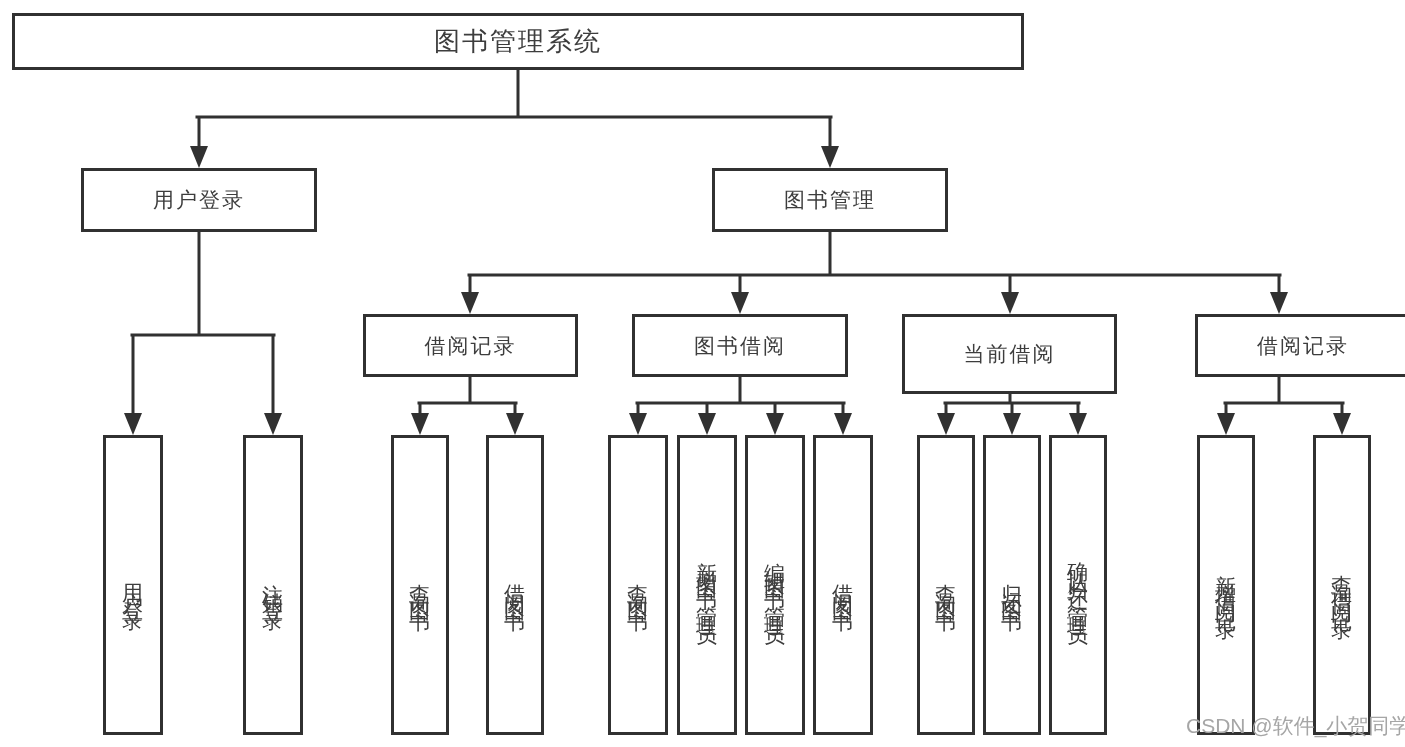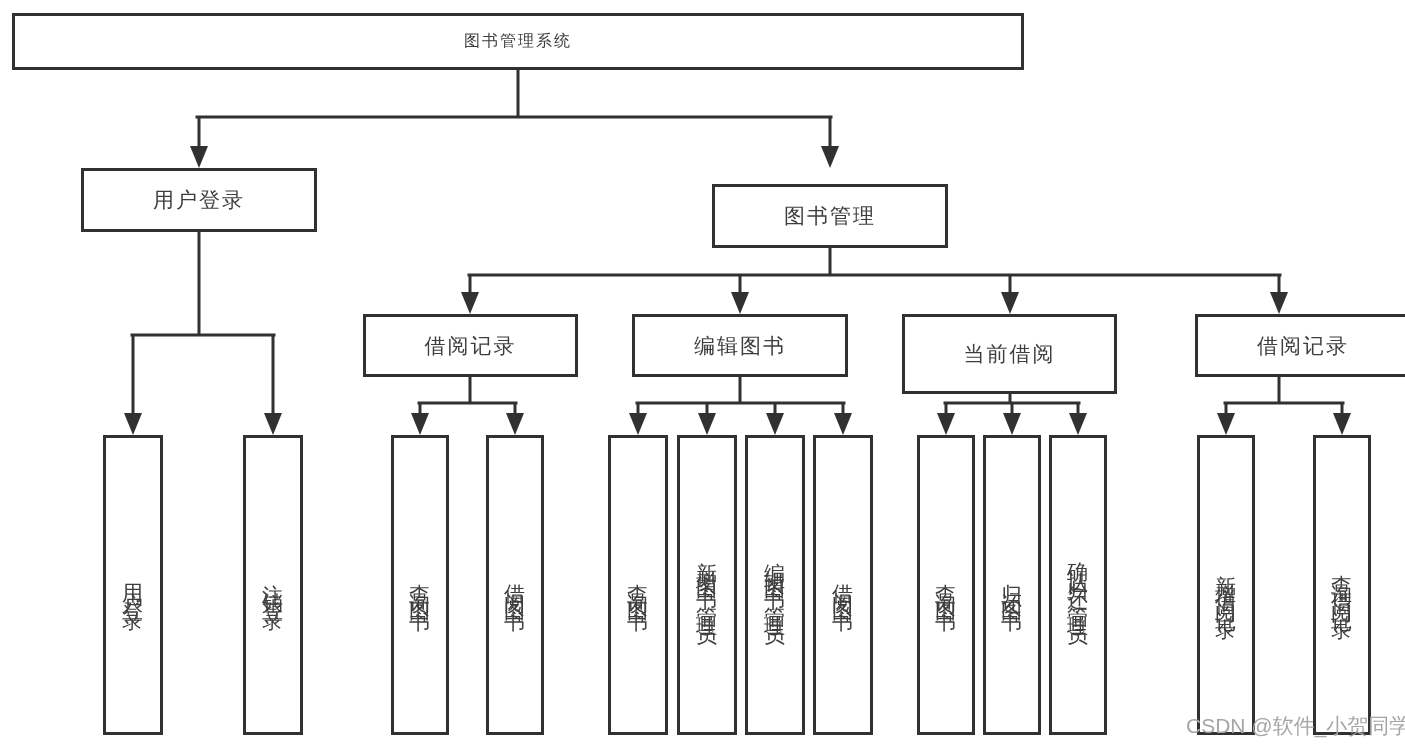--- a/index.html
+++ b/index.html
@@ -33,21 +33,21 @@
     align-items: center;
     justify-content: center;
     color: var(--text, #3d3d3d);
     z-index: 2;
   }
   .h-label {
     font-size: 21px;
     letter-spacing: 2px;
     white-space: nowrap;
   }
-  .root-label { font-size: 16px; }
+  .root-label { font-size: 26px; }
   .v-label {
     writing-mode: vertical-rl;
     font-size: 21px;
     letter-spacing: 9px;
     line-height: 1;
   }
   .watermark {
     position: absolute;
     left: 1186px;
     top: 712px;
@@ -91,29 +91,29 @@
     <polygon points="1333,413 1351,413 1342,435"></polygon>
   </svg>
 
   <div class="box" style="left:12px; top:13px; width:1012px; height:57px;">
     <span class="h-label root-label">图书管理系统</span>
   </div>
 
   <div class="box" style="left:81px; top:168px; width:236px; height:64px;">
     <span class="h-label">用户登录</span>
   </div>
-  <div class="box" style="left:712px; top:184px; width:236px; height:64px;">
+  <div class="box" style="left:712px; top:168px; width:236px; height:64px;">
     <span class="h-label">图书管理</span>
   </div>
 
   <div class="box" style="left:363px; top:314px; width:215px; height:63px;">
     <span class="h-label">借阅记录</span>
   </div>
   <div class="box" style="left:632px; top:314px; width:216px; height:63px;">
-    <span class="h-label">编辑图书</span>
+    <span class="h-label">图书借阅</span>
   </div>
   <div class="box" style="left:902px; top:314px; width:215px; height:80px;">
     <span class="h-label">当前借阅</span>
   </div>
   <div class="box" style="left:1171px; top:314px; width:216px; height:63px;margin-left:24px;">
     <span class="h-label">借阅记录</span>
   </div>
 
   <div class="box" style="left:103px; top:435px; width:60px; height:300px;">
     <span class="v-label">用户登录</span>

